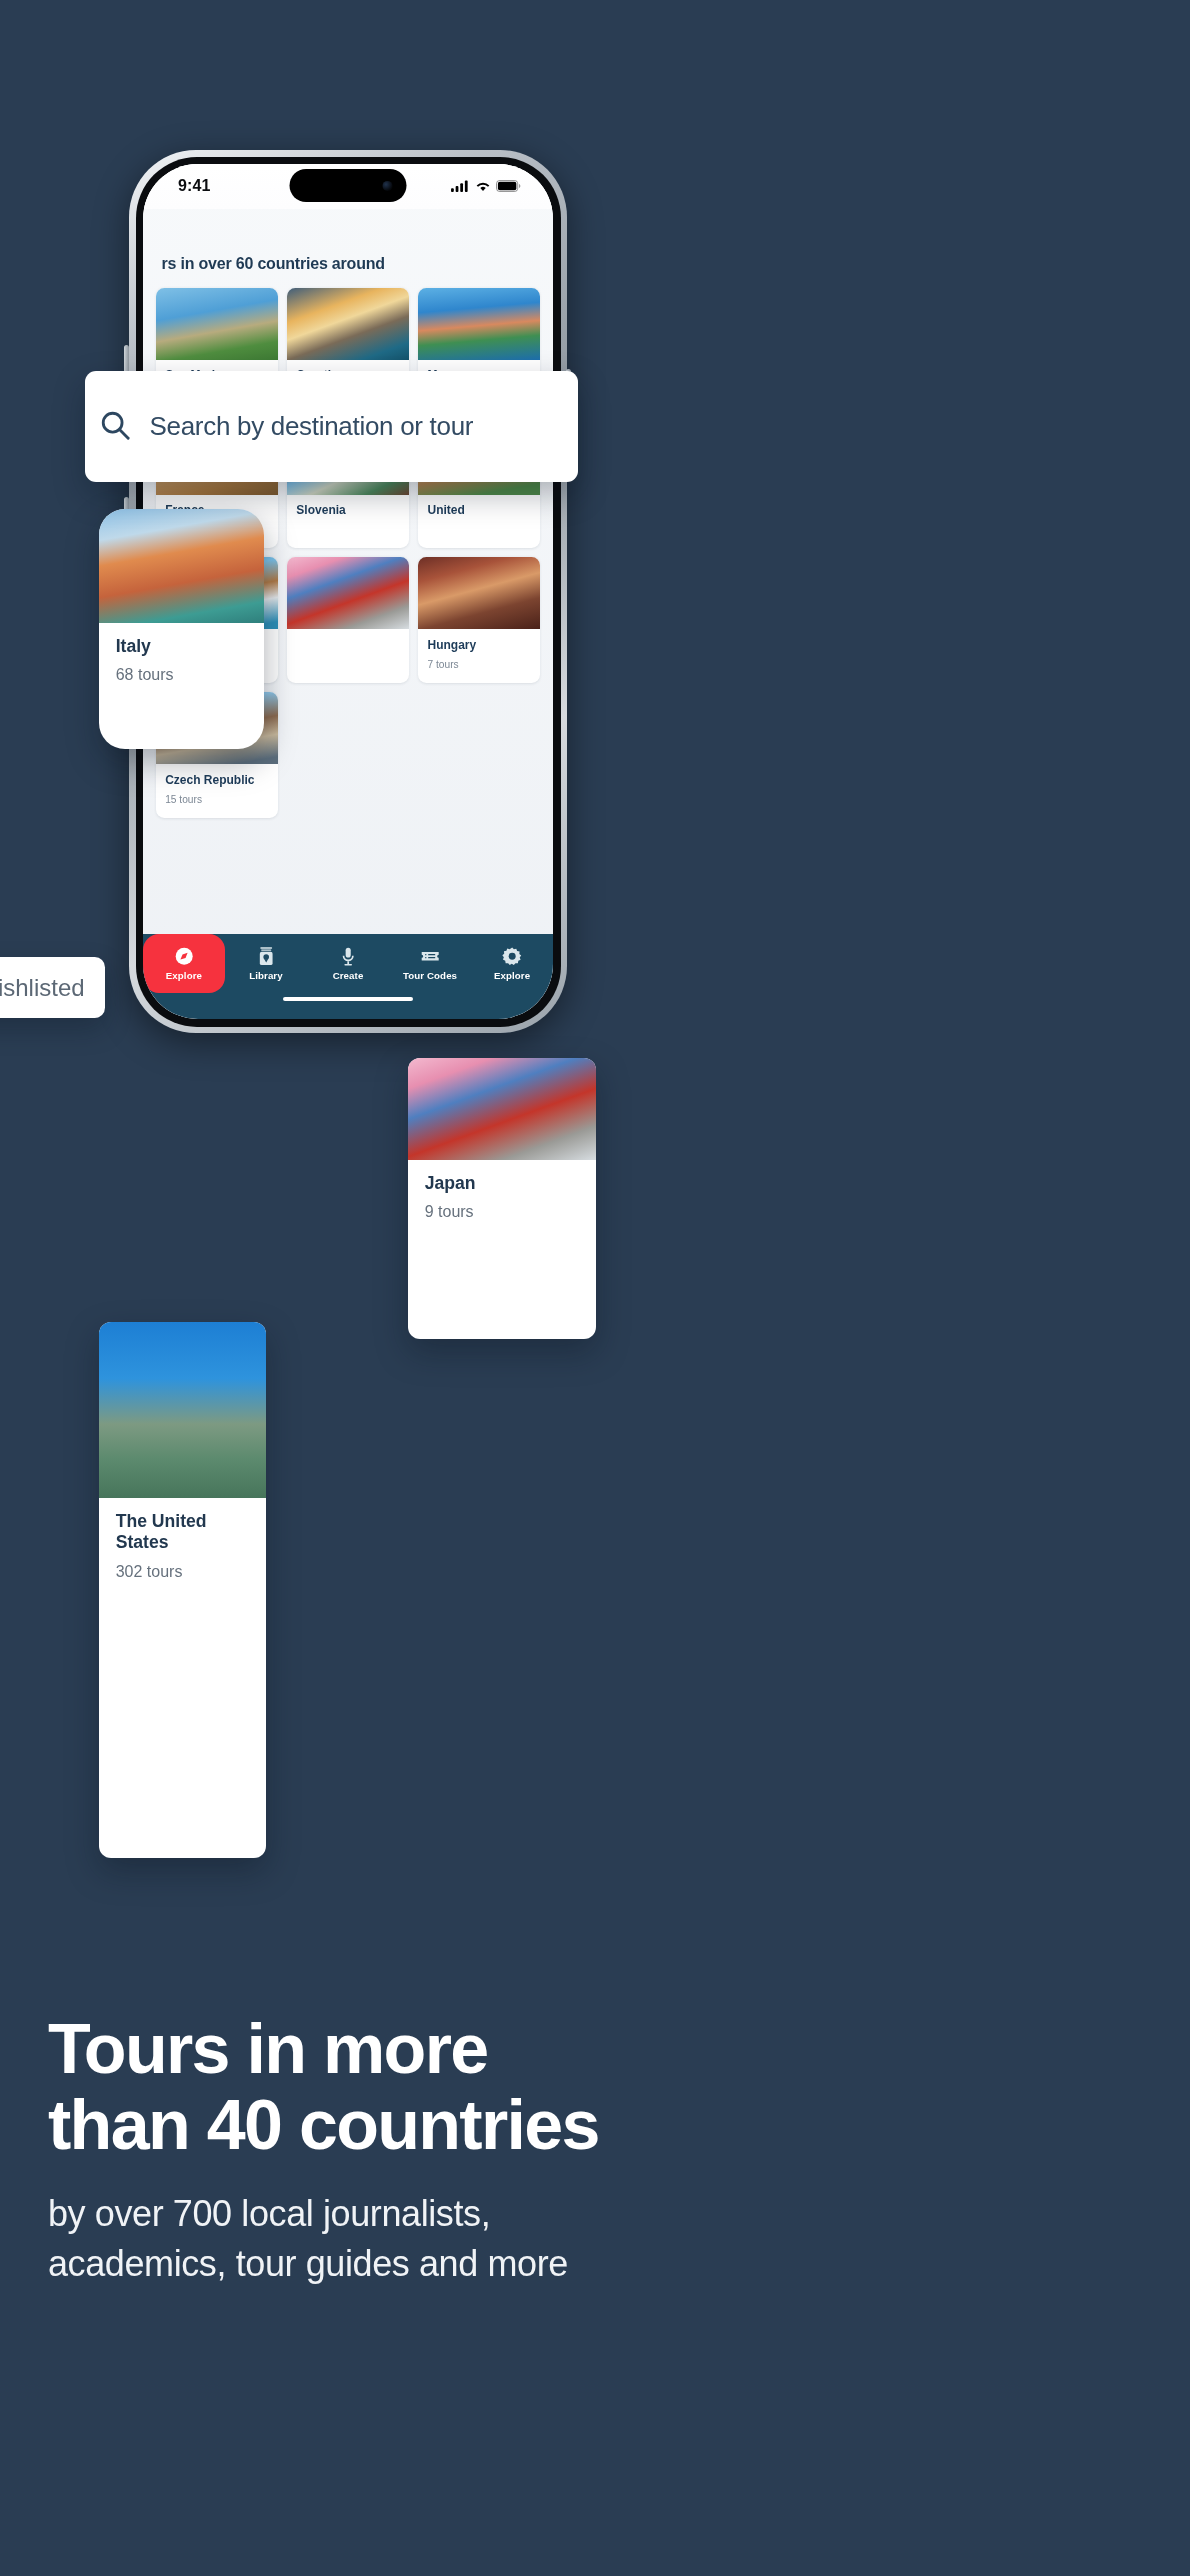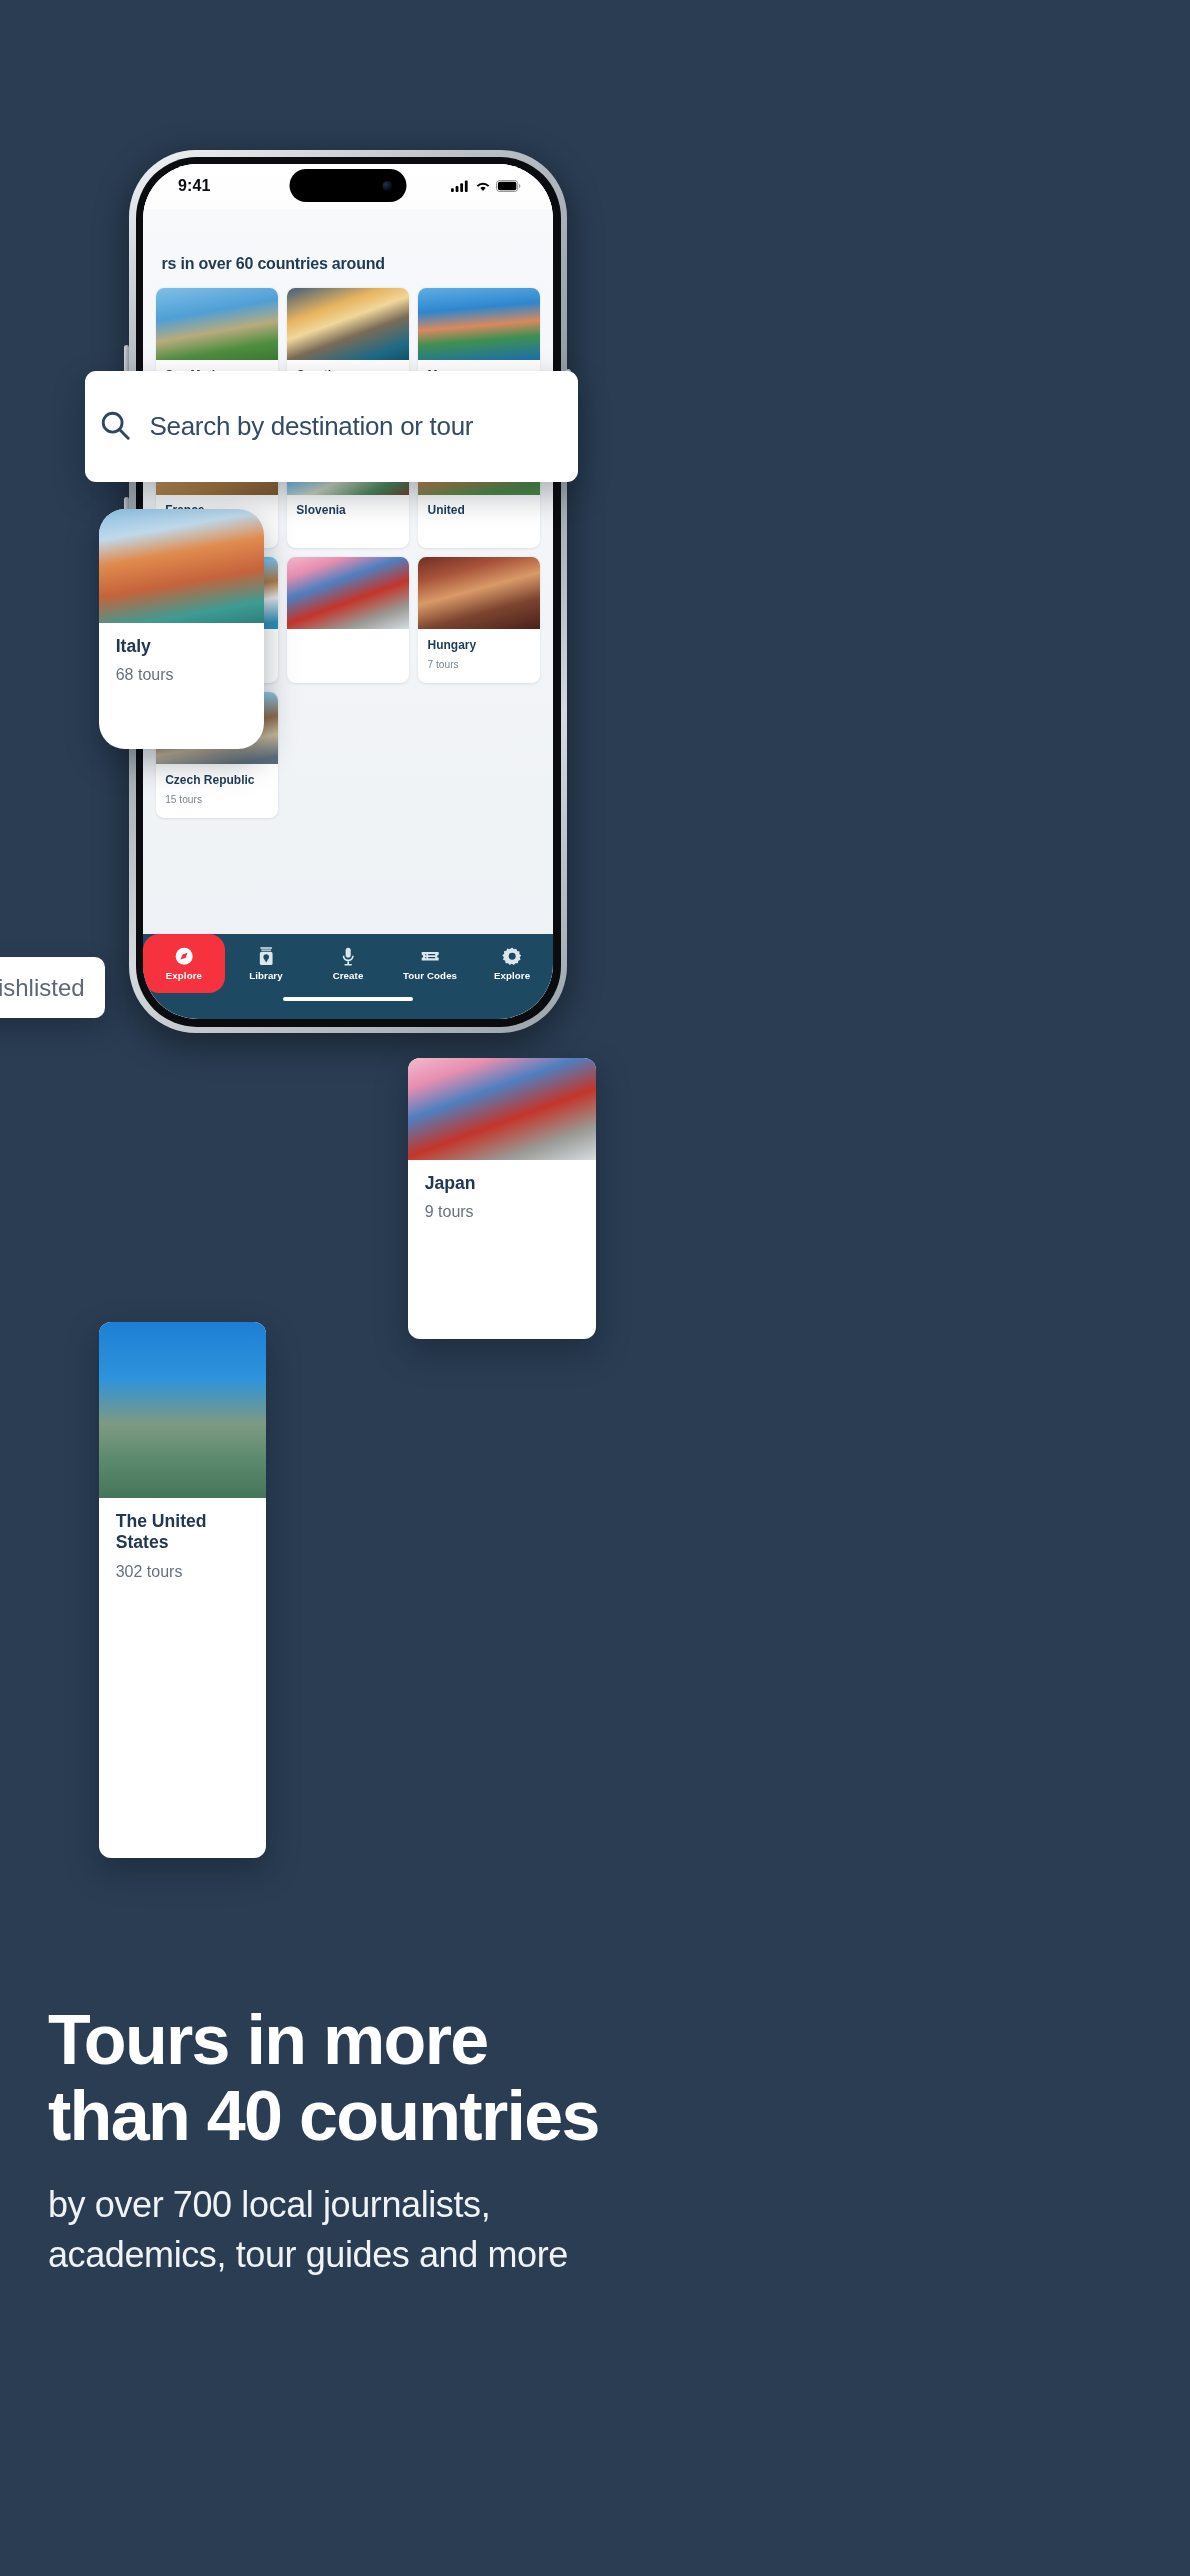--- a/index.html
+++ b/index.html
@@ -126,20 +126,21 @@
     padding-right:20.4px;
     box-shadow:0 11px 26px rgba(8,18,30,.28);
   }
   .wishlist-chip span{ font-size:24px; color:#5c6875; }
 
   
   .copy{ position:absolute; left:48px; top:2003px; width:1094px; }
   .copy h1{
     color:#fff; font-size:70px; font-weight:700; line-height:1.08;
     letter-spacing:-1.7px;
+    margin-top:9px;
   }
   .copy p{
     color:#f0f3f6; font-size:36px; line-height:1.38; margin-top:26px;
     letter-spacing:-0.4px; font-weight:400;
   }
 
   
   .ph{ position:relative; overflow:hidden; }
   .ph::after{ content:""; position:absolute; inset:0; }
   .ph-italy{ background:linear-gradient(170deg,#8fc3e8 0%,#bfd9ea 22%,#e08b4e 40%,#c5633c 62%,#3d9c93 85%,#2f7f7c 100%); }

